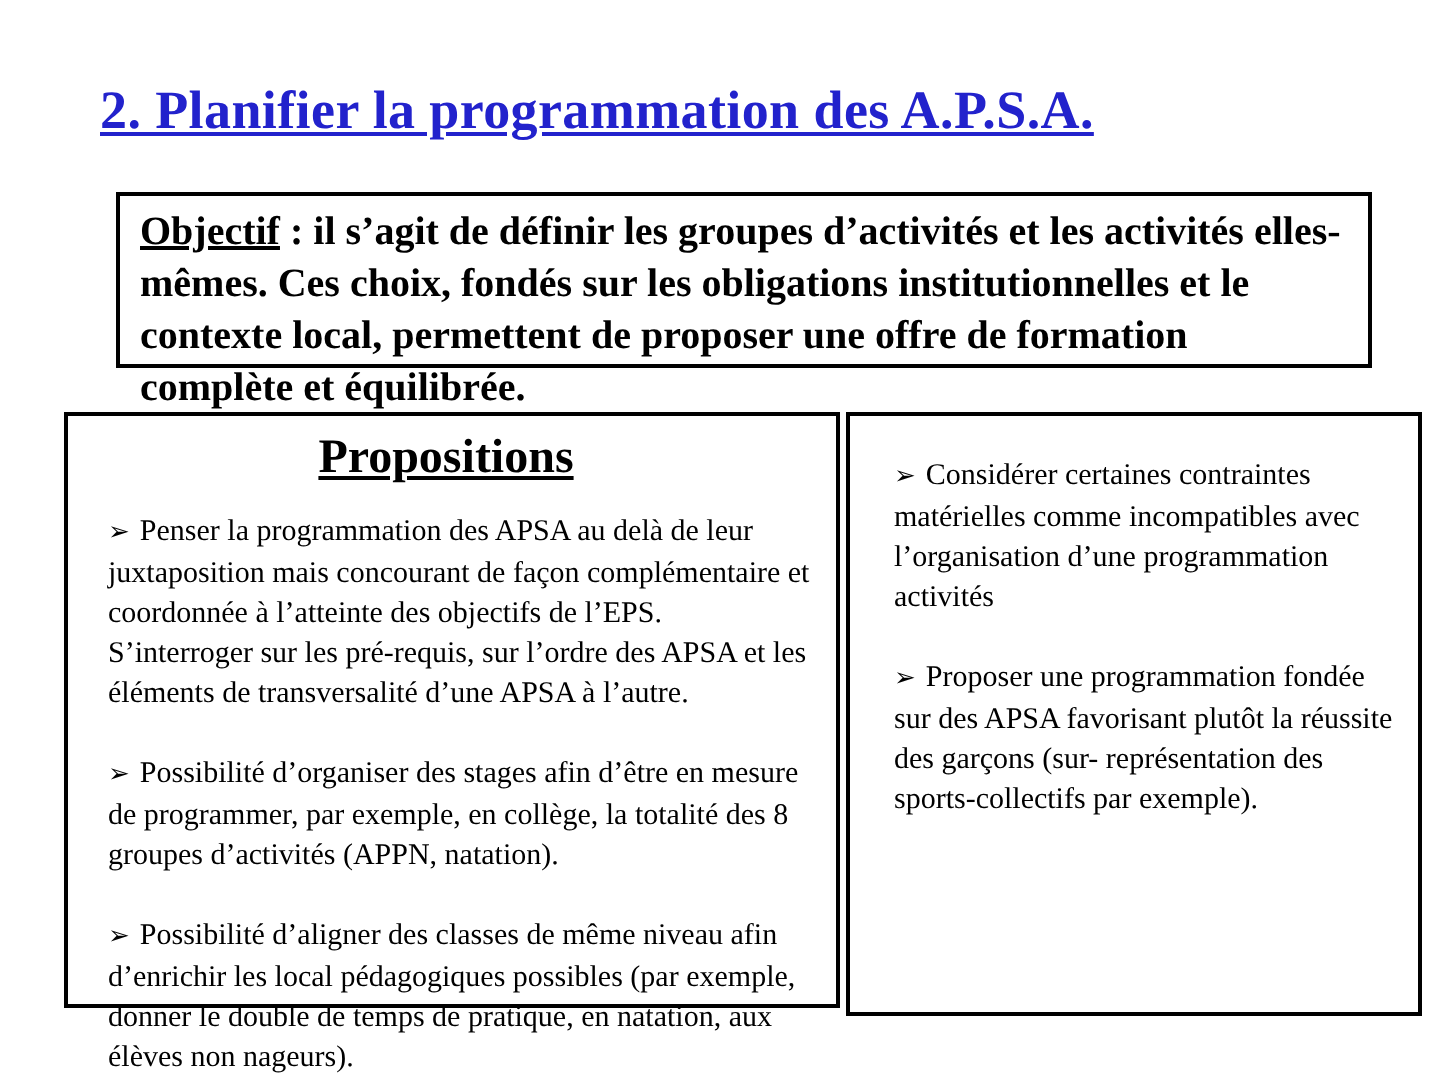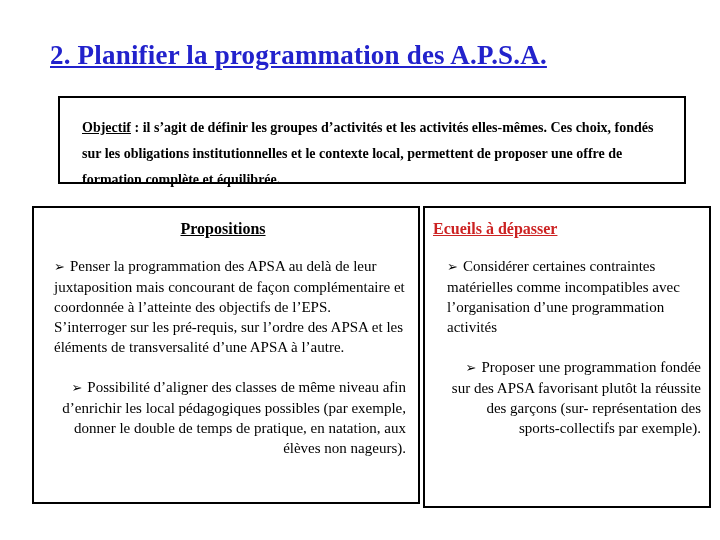--- a/index.html
+++ b/index.html
@@ -32,22 +32,22 @@
     position: absolute;
     left: 58px;
     top: 96px;
     width: 628px;
     height: 88px;
     box-sizing: border-box;
     border: 2px solid var(--border, #000000);
     padding: 5px 10px;
   }
   .objective-text {
-    margin: 12px;
-    font-size: 14px;
+    margin: 0;
+    font-size: 20px;
     font-weight: bold;
     line-height: 26px;
   }
   .objective-label {
     text-decoration: underline;
   }
   .col-box {
     position: absolute;
     box-sizing: border-box;
     border: 2px solid var(--border, #000000);
@@ -62,41 +62,40 @@
   }
   .col-box.right {
     left: 423px;
     top: 206px;
     width: 288px;
     height: 302px;
     padding: 6px 8px 6px 8px;
   }
   .col-header {
     margin: 2px 0 0 0;
-    font-size: 16px;
+    font-size: 24px;
     font-weight: bold;
     text-decoration: underline;
     line-height: 26px;
   }
   .col-header.centered {
     text-align: center;
     color: var(--text, #000000);
   }
   .col-header.red {
     text-align: left;
     color: var(--header-red, #CC2222);
   }
   .bullet-para {
     margin: 14px 0 0 14px;
     font-size: 15px;
     line-height: 20px;
   }
   .bullet-para + .bullet-para {
     margin-top: 20px;
-    text-align: right;
   }
   .arrow-bullet {
     font-family: "DejaVu Sans", sans-serif;
     font-size: 13px;
     margin-right: 5px;
   }
 </style>
 </head>
 <body>
 
@@ -106,25 +105,25 @@
 
   <div class="objective-box">
     <p class="objective-text"><span class="objective-label">Objectif</span><span> : </span><span>il s’agit de définir les groupes d’activités et les activités elles-mêmes. Ces choix, fondés sur les obligations institutionnelles et le contexte local, permettent de proposer une offre de formation complète et équilibrée.</span></p>
   </div>
 
   <div class="col-box left">
     <h2 class="col-header centered">Propositions</h2>
 
     <p class="bullet-para"><span class="arrow-bullet">➢</span><span>Penser la programmation des APSA au delà de leur juxtaposition mais concourant de façon complémentaire et coordonnée à l’atteinte des objectifs de l’EPS. S’interroger sur les pré-requis, sur l’ordre des APSA et les éléments de transversalité d’une APSA à l’autre.</span></p>
 
+    <p class="bullet-para"><span class="arrow-bullet">➢</span><span>Possibilité d’organiser des stages afin d’être en mesure de programmer, par exemple, en collège, la totalité des 8 groupes d’activités (APPN, natation).</span></p>
 
     <p class="bullet-para"><span class="arrow-bullet">➢</span><span>Possibilité d’aligner des classes de même niveau afin d’enrichir les local pédagogiques possibles (par exemple, donner le double de temps de pratique, en natation, aux élèves non nageurs).</span></p>
   </div>
 
   <div class="col-box right">
-    <h2 class="col-header red">Ecueils à dépasser</h2>
 
     <p class="bullet-para"><span class="arrow-bullet">➢</span><span>Considérer certaines contraintes matérielles comme incompatibles avec l’organisation d’une programmation activités</span></p>
 
     <p class="bullet-para"><span class="arrow-bullet">➢</span><span>Proposer une programmation fondée sur des APSA favorisant plutôt la réussite des garçons (sur- représentation des sports-collectifs par exemple).</span></p>
   </div>
 
 </div>
 
 </body></html>

